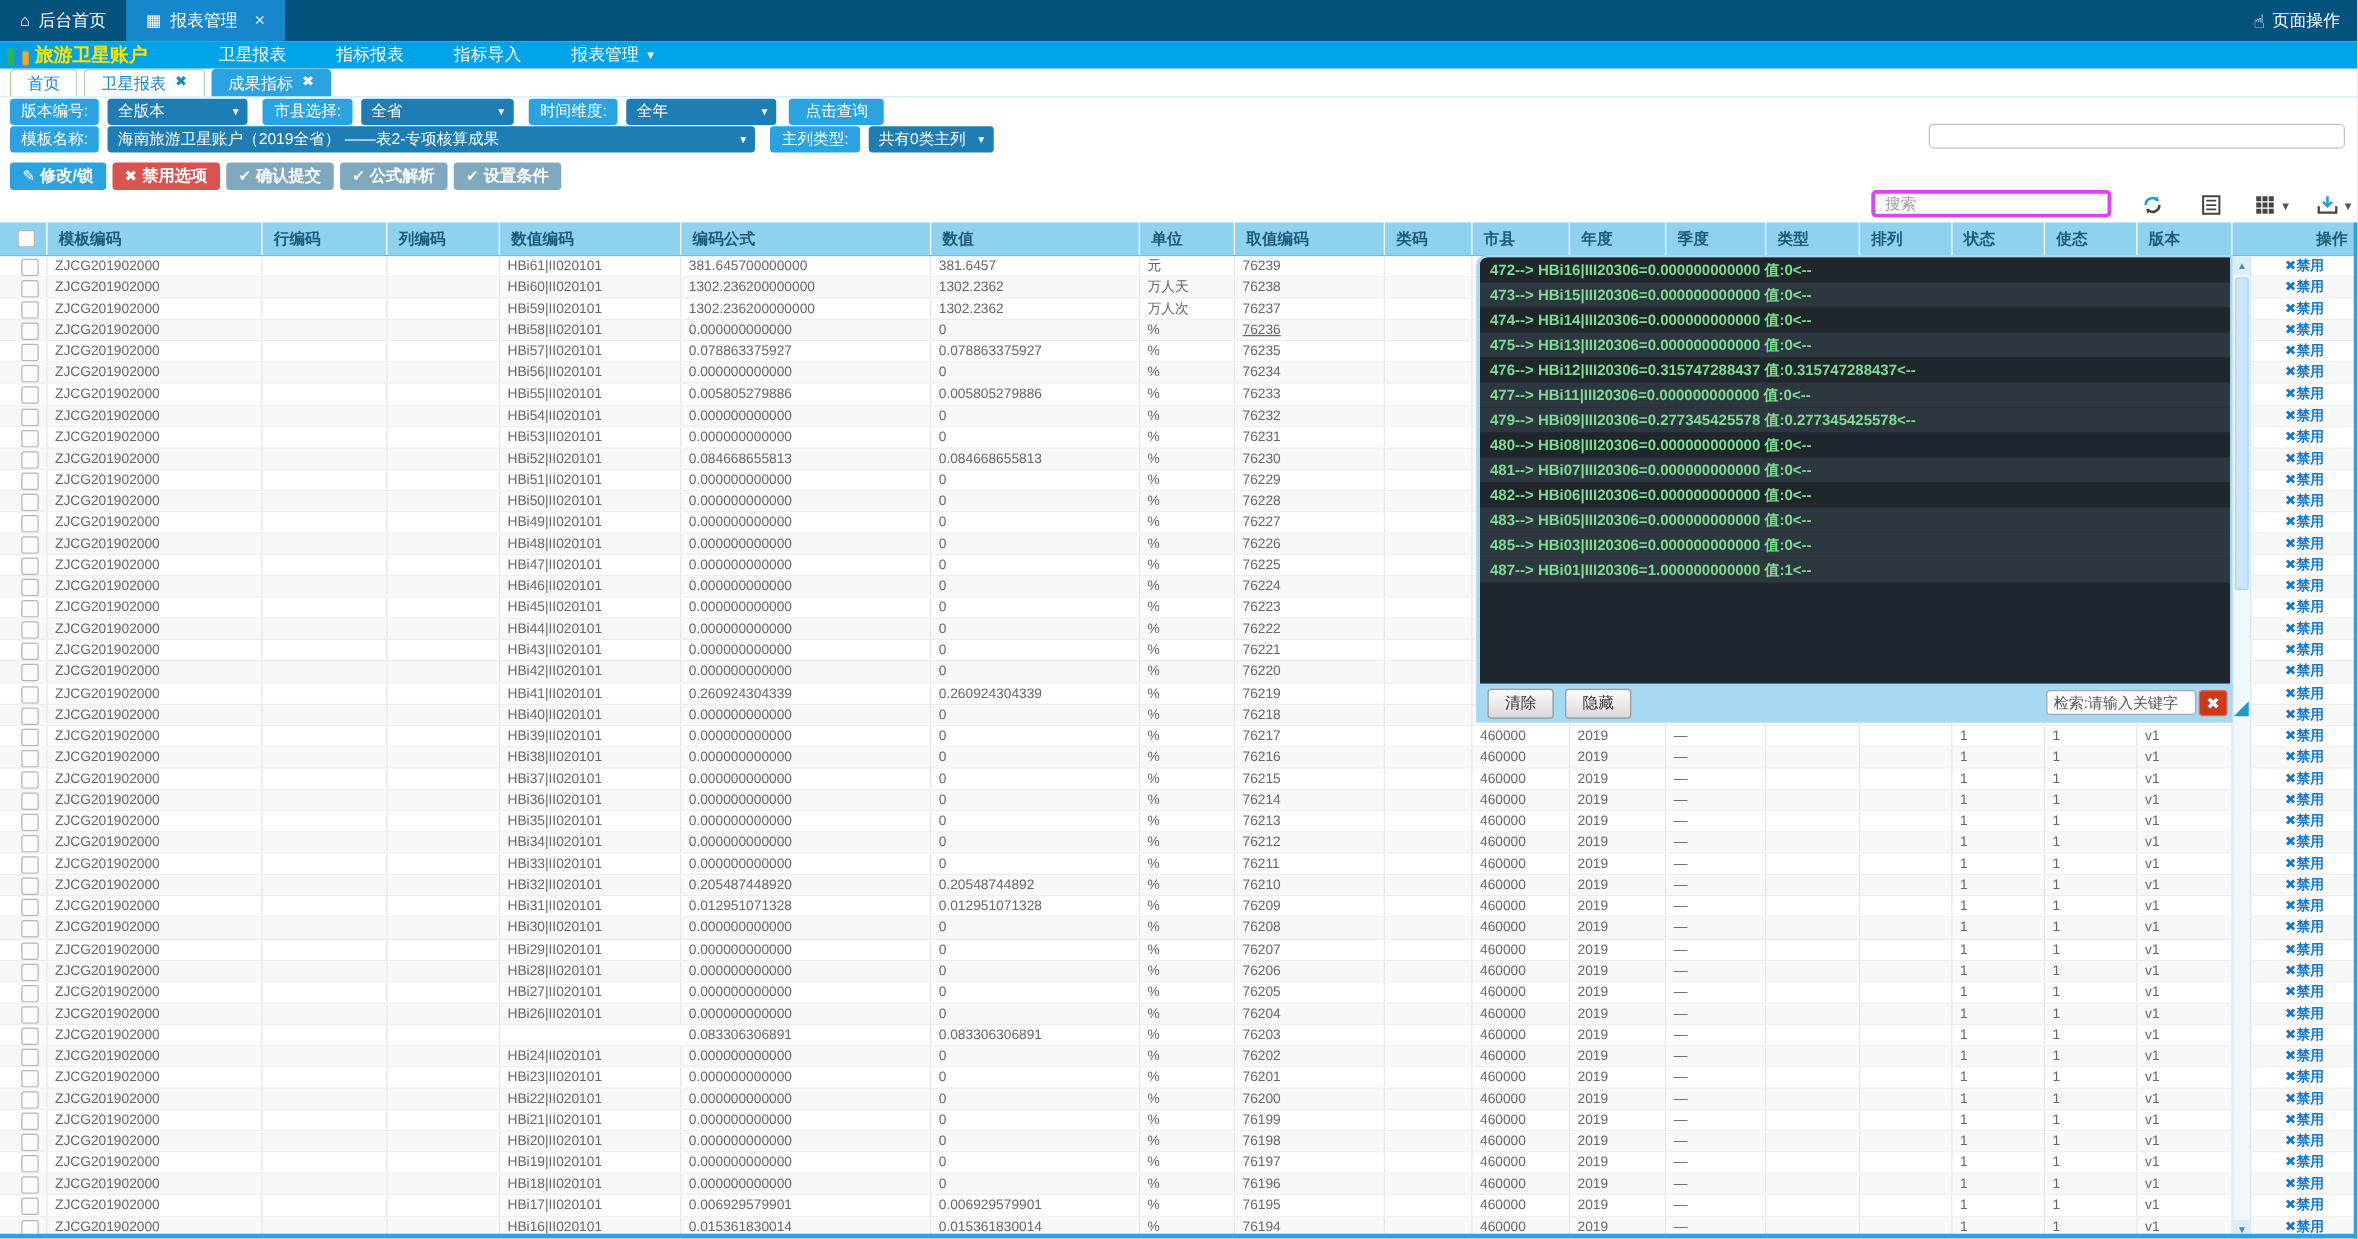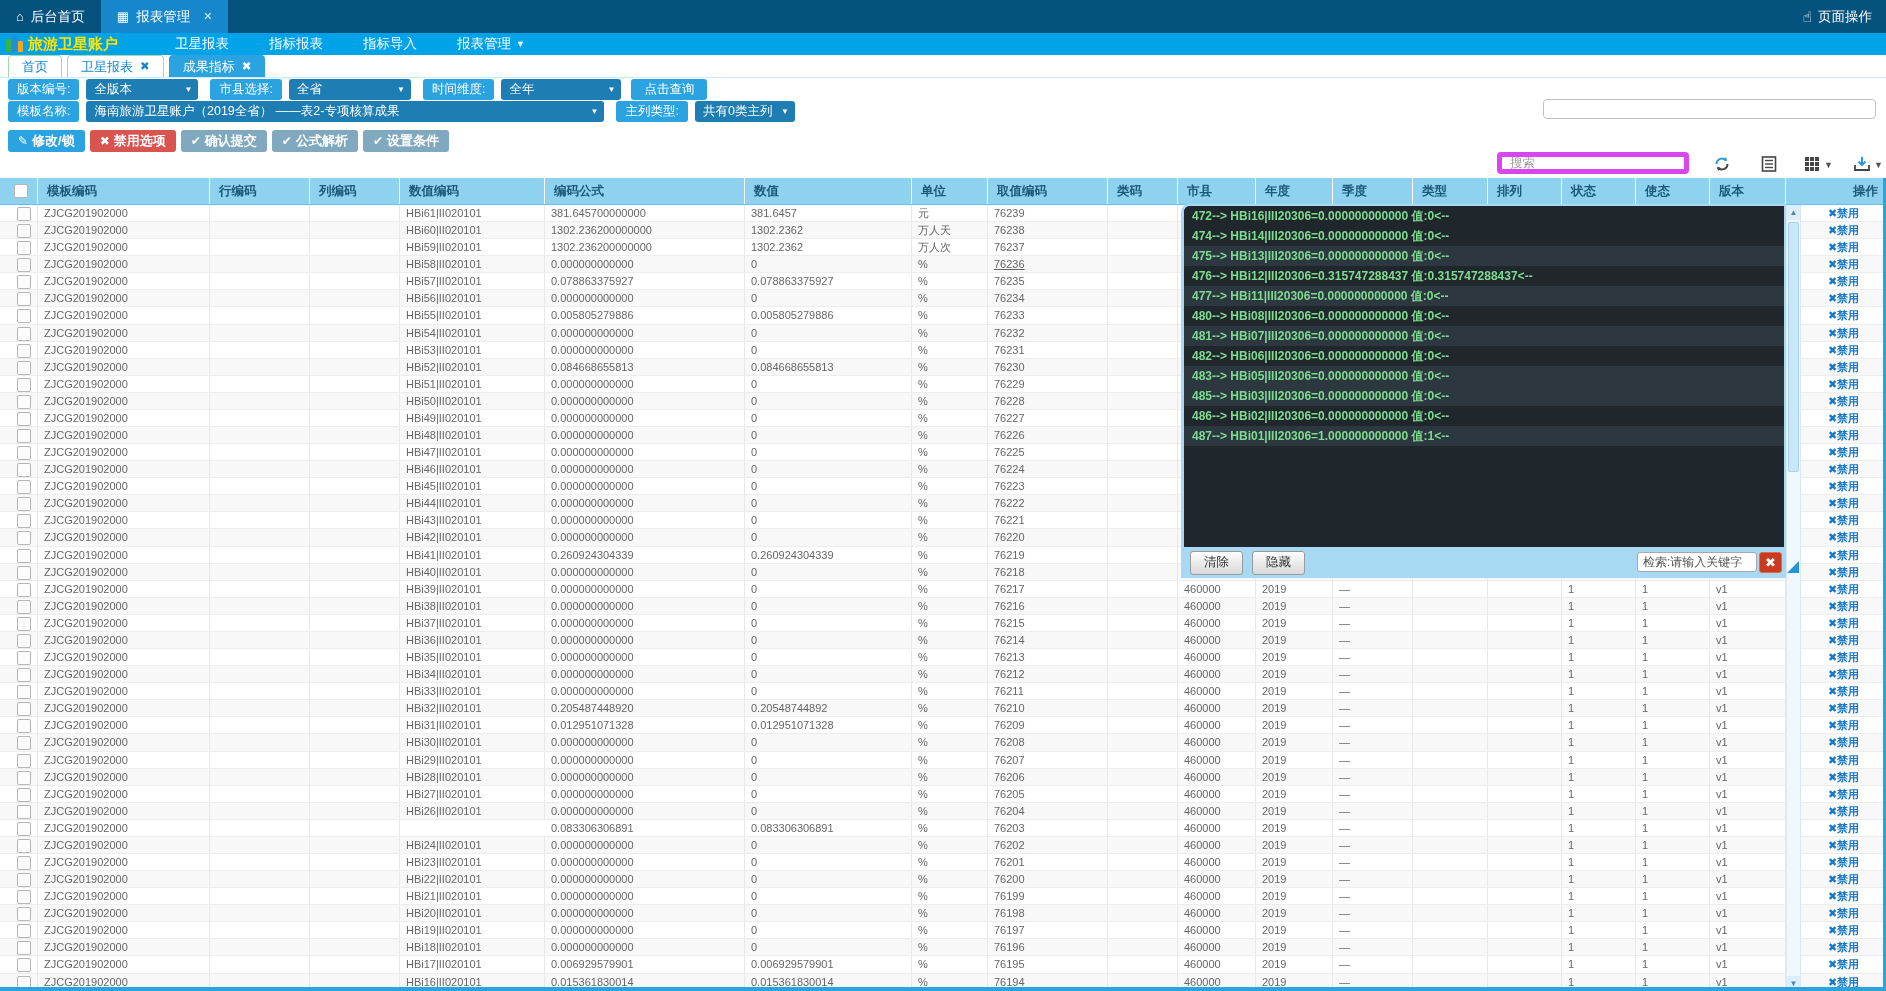--- a/index.html
+++ b/index.html
@@ -36,21 +36,21 @@
   .fgap{width:12px;}
   .fquery{background:#2ba3e1;color:#fff;font-size:12.5px;height:21px;line-height:21px;padding:0 13px;border-radius:3px;margin-left:10px;}
   .wideinput{position:absolute;left:1543px;top:99px;width:333px;height:20px;border:1px solid #c2c2c2;border-radius:4px;box-sizing:border-box;background:#fff;}
   
   .tbtnrow{position:absolute;left:8px;top:130px;display:flex;gap:5px;}
   .tbtn{height:22px;line-height:22px;padding:0 10px;border-radius:3px;color:#fff;font-size:13px;font-weight:bold;display:inline-flex;gap:4px;align-items:center;white-space:nowrap;}
   .tbtn .bicn{font-size:12px;}
   .tbtn.blue{background:#2ba3e1;}
   .tbtn.red{background:#d9534f;}
   .tbtn.gray{background:#80a9c0;}
-  #searchInput{position:absolute;left:1497px;top:152px;width:192px;height:22px;border:5px solid #d946ef;border-radius:4px;padding:0 8px;font-size:12.5px;color:#8b5cf6;outline:none;box-sizing:border-box;background:#fff;}
+  #searchInput{position:absolute;left:1497px;top:152px;width:192px;height:22px;border:3px solid #d946ef;border-radius:4px;padding:0 8px;font-size:12.5px;color:#8b5cf6;outline:none;box-sizing:border-box;background:#fff;}
   #searchInput::placeholder{color:#9a9a9a;}
   .ticon{position:absolute;top:155px;width:18px;height:18px;}
   .tcaret{position:absolute;top:160px;font-size:9px;color:#555;}
   
   #thead{position:absolute;left:0;top:178px;width:1886px;height:27px;background:#8ed2f0;display:flex;box-sizing:border-box;border-bottom:1px solid #6bbfe4;}
   .th{box-sizing:border-box;border-right:1px solid #fff;display:flex;align-items:center;padding-left:9px;font-size:12.5px;font-weight:bold;color:#1c5a7a;white-space:nowrap;overflow:hidden;}
   .th.last{border-right:none;justify-content:flex-end;padding-right:8px;}
   .th.sp{border-right:none;padding:0;}
   #tbody{position:absolute;left:0;top:205px;width:1886px;height:786px;overflow:hidden;}
   .tr{display:flex;height:17.087px;box-sizing:border-box;border-bottom:1px solid #ededed;background:#fff;}
@@ -1452,30 +1452,31 @@
 
   <div id="vscroll">
     <span class="sarrow" style="top:0;">▲</span>
     <div id="sthumb"></div>
     <span class="sarrow" style="bottom:0;">▼</span>
   </div>
 
   <div id="console">
     <div id="clog">
         <div class="cline">472--&gt; HBi16|III20306=0.000000000000 值:0&lt;--</div>
+        <div class="cline alt">473--&gt; HBi15|III20306=0.000000000000 值:0&lt;--</div>
         <div class="cline">474--&gt; HBi14|III20306=0.000000000000 值:0&lt;--</div>
         <div class="cline alt">475--&gt; HBi13|III20306=0.000000000000 值:0&lt;--</div>
         <div class="cline">476--&gt; HBi12|III20306=0.315747288437 值:0.315747288437&lt;--</div>
         <div class="cline alt">477--&gt; HBi11|III20306=0.000000000000 值:0&lt;--</div>
+        <div class="cline alt">479--&gt; HBi09|III20306=0.277345425578 值:0.277345425578&lt;--</div>
         <div class="cline">480--&gt; HBi08|III20306=0.000000000000 值:0&lt;--</div>
         <div class="cline alt">481--&gt; HBi07|III20306=0.000000000000 值:0&lt;--</div>
         <div class="cline">482--&gt; HBi06|III20306=0.000000000000 值:0&lt;--</div>
         <div class="cline alt">483--&gt; HBi05|III20306=0.000000000000 值:0&lt;--</div>
         <div class="cline alt">485--&gt; HBi03|III20306=0.000000000000 值:0&lt;--</div>
-        <div class="cline">486--&gt; HBi02|III20306=0.000000000000 值:0&lt;--</div>
         <div class="cline alt">487--&gt; HBi01|III20306=1.000000000000 值:1&lt;--</div>
       </div>
     <div id="cfoot">
       <span class="cbtn">清除</span>
       <span class="cbtn">隐藏</span>
       <input id="csearch" placeholder="检索:请输入关键字" style="">
       <span id="cclose">✖</span>
     </div>
     <div id="ctri"></div>
   </div>

